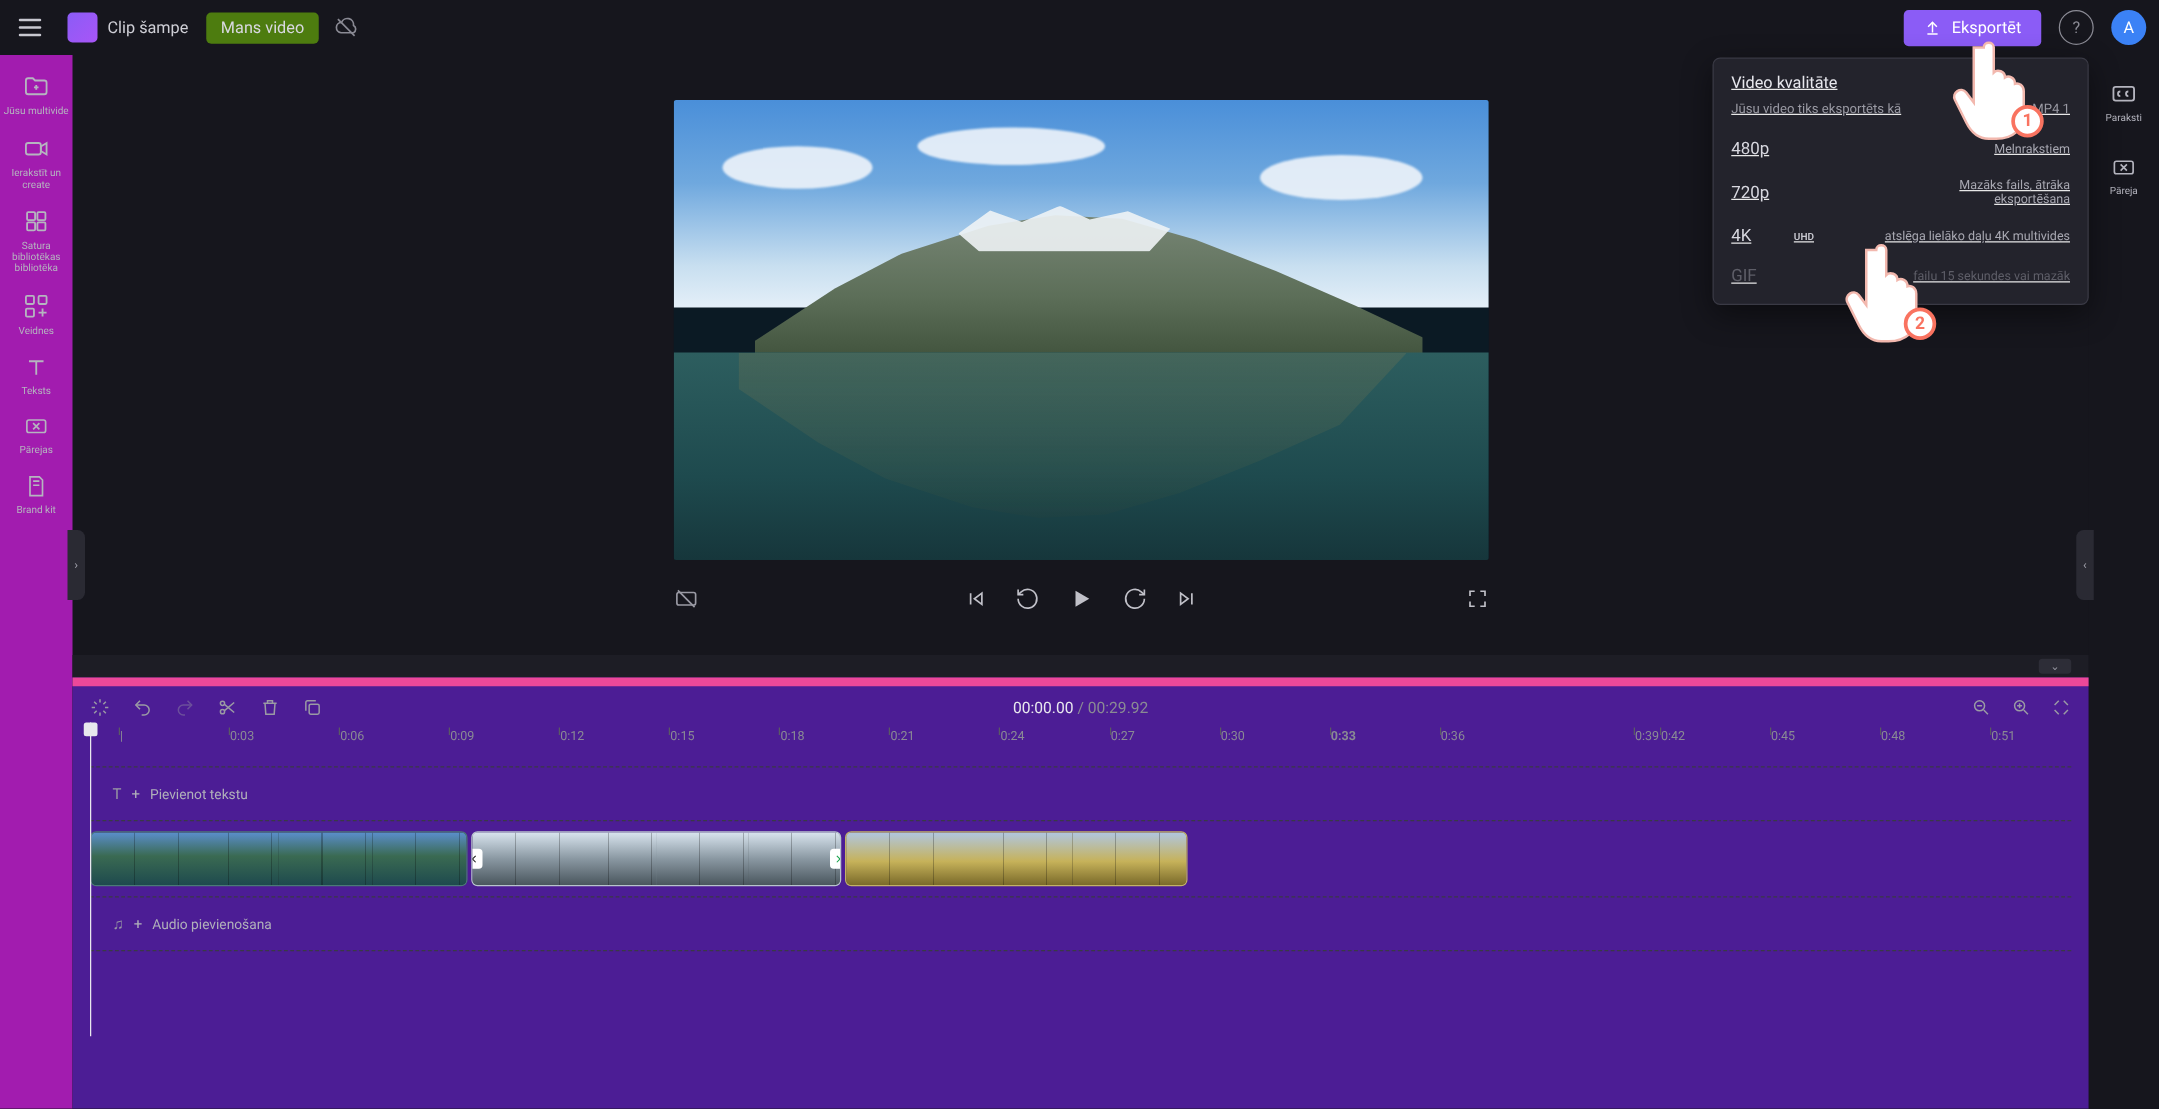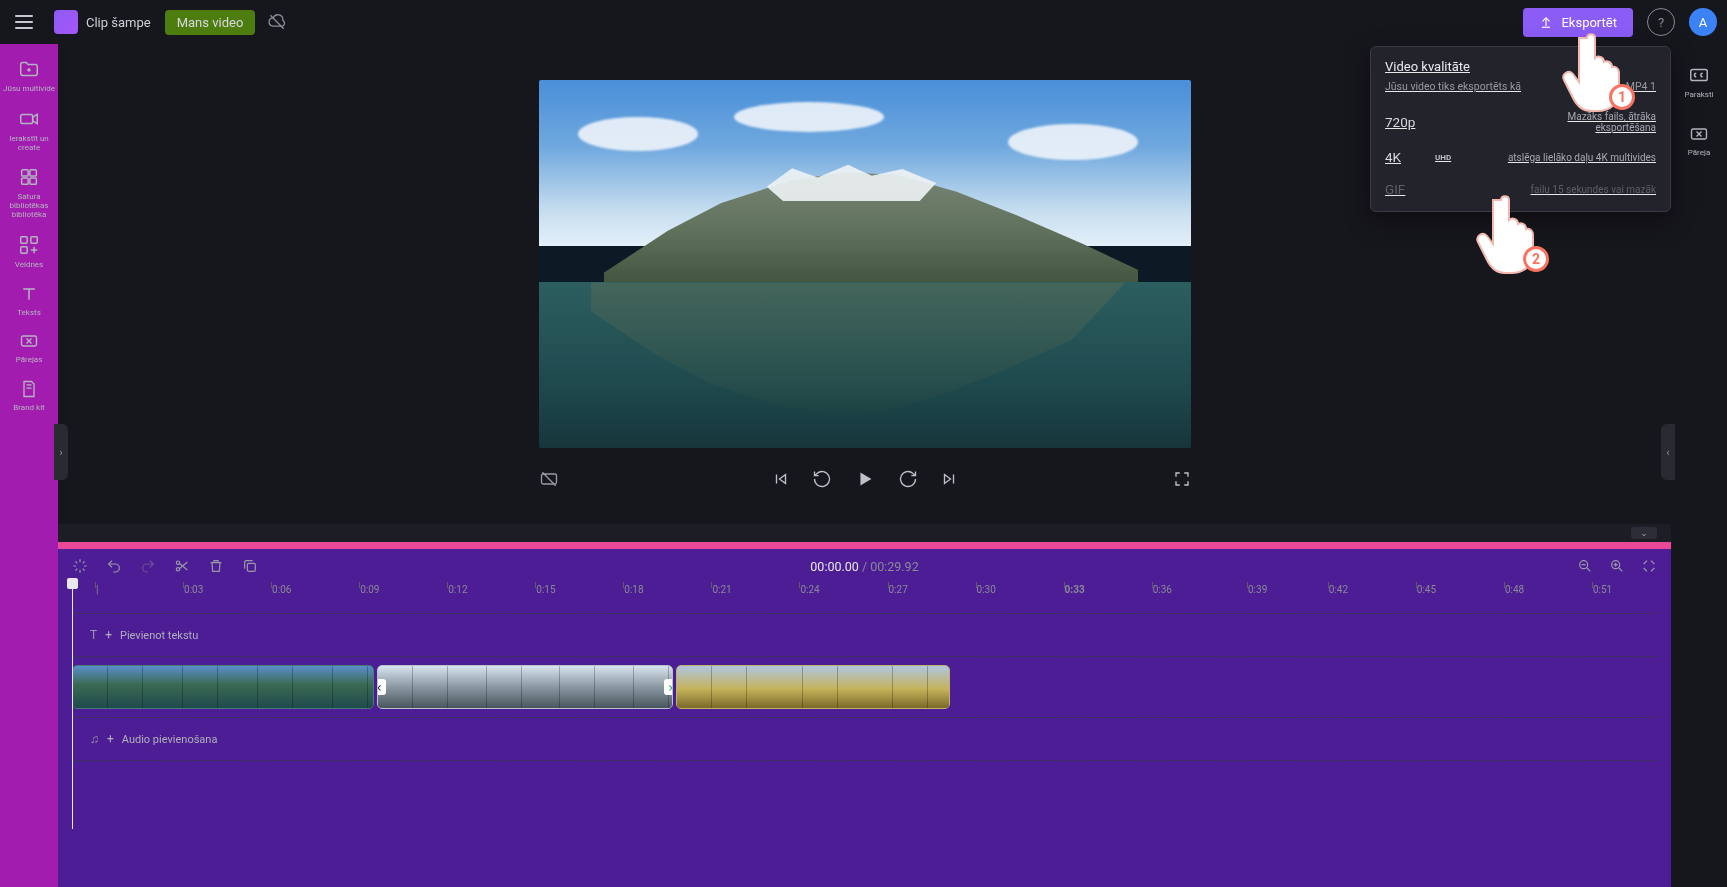--- a/index.html
+++ b/index.html
@@ -283,20 +283,26 @@
         <div class="export-panel">
           <div class="ep-head">
             <div class="ep-title">Video kvalitāte</div>
             <div class="ep-sub">
               <span>Jūsu video tiks eksportēts kā</span>
               <span>MP4 1</span>
             </div>
           </div>
           <div class="ep-row">
             <span class="q">
+                <span>480p</span>
+              </span>
+            <span class="d">Melnrakstiem</span>
+          </div>
+          <div class="ep-row">
+            <span class="q">
                 <span>720p</span>
               </span>
             <span class="d">Mazāks fails, ātrāka eksportēšana</span>
           </div>
           <div class="ep-row">
             <span class="q">
                 <span>4K</span>
                 <span class="badge-uhd">UHD</span>
               </span>
             <span class="d">atslēga lielāko daļu 4K multivides</span>
@@ -402,21 +408,21 @@
             <div class="tick" style="left: 288.167px;">0:09</div>
             <div class="tick" style="left: 376.222px;">0:12</div>
             <div class="tick" style="left: 464.278px;">0:15</div>
             <div class="tick" style="left: 552.333px;">0:18</div>
             <div class="tick" style="left: 640.389px;">0:21</div>
             <div class="tick" style="left: 728.444px;">0:24</div>
             <div class="tick" style="left: 816.5px;">0:27</div>
             <div class="tick" style="left: 904.556px;">0:30</div>
             <div class="tick" style="left: 992.611px; font-weight: bold;">0:33</div>
             <div class="tick" style="left: 1080.67px;">0:36</div>
-            <div class="tick" style="left: 1176px;">0:39</div>
+            <div class="tick" style="left: 1236px;">0:39</div>
             <div class="tick" style="left: 1256.78px;">0:42</div>
             <div class="tick" style="left: 1344.83px;">0:45</div>
             <div class="tick" style="left: 1432.89px;">0:48</div>
             <div class="tick" style="left: 1520.94px;">0:51</div>
           </div>
 
         <div class="tracks">
           <div class="track-row">
             <div class="track-label-inline">
               <span class="track-icon">T</span>

